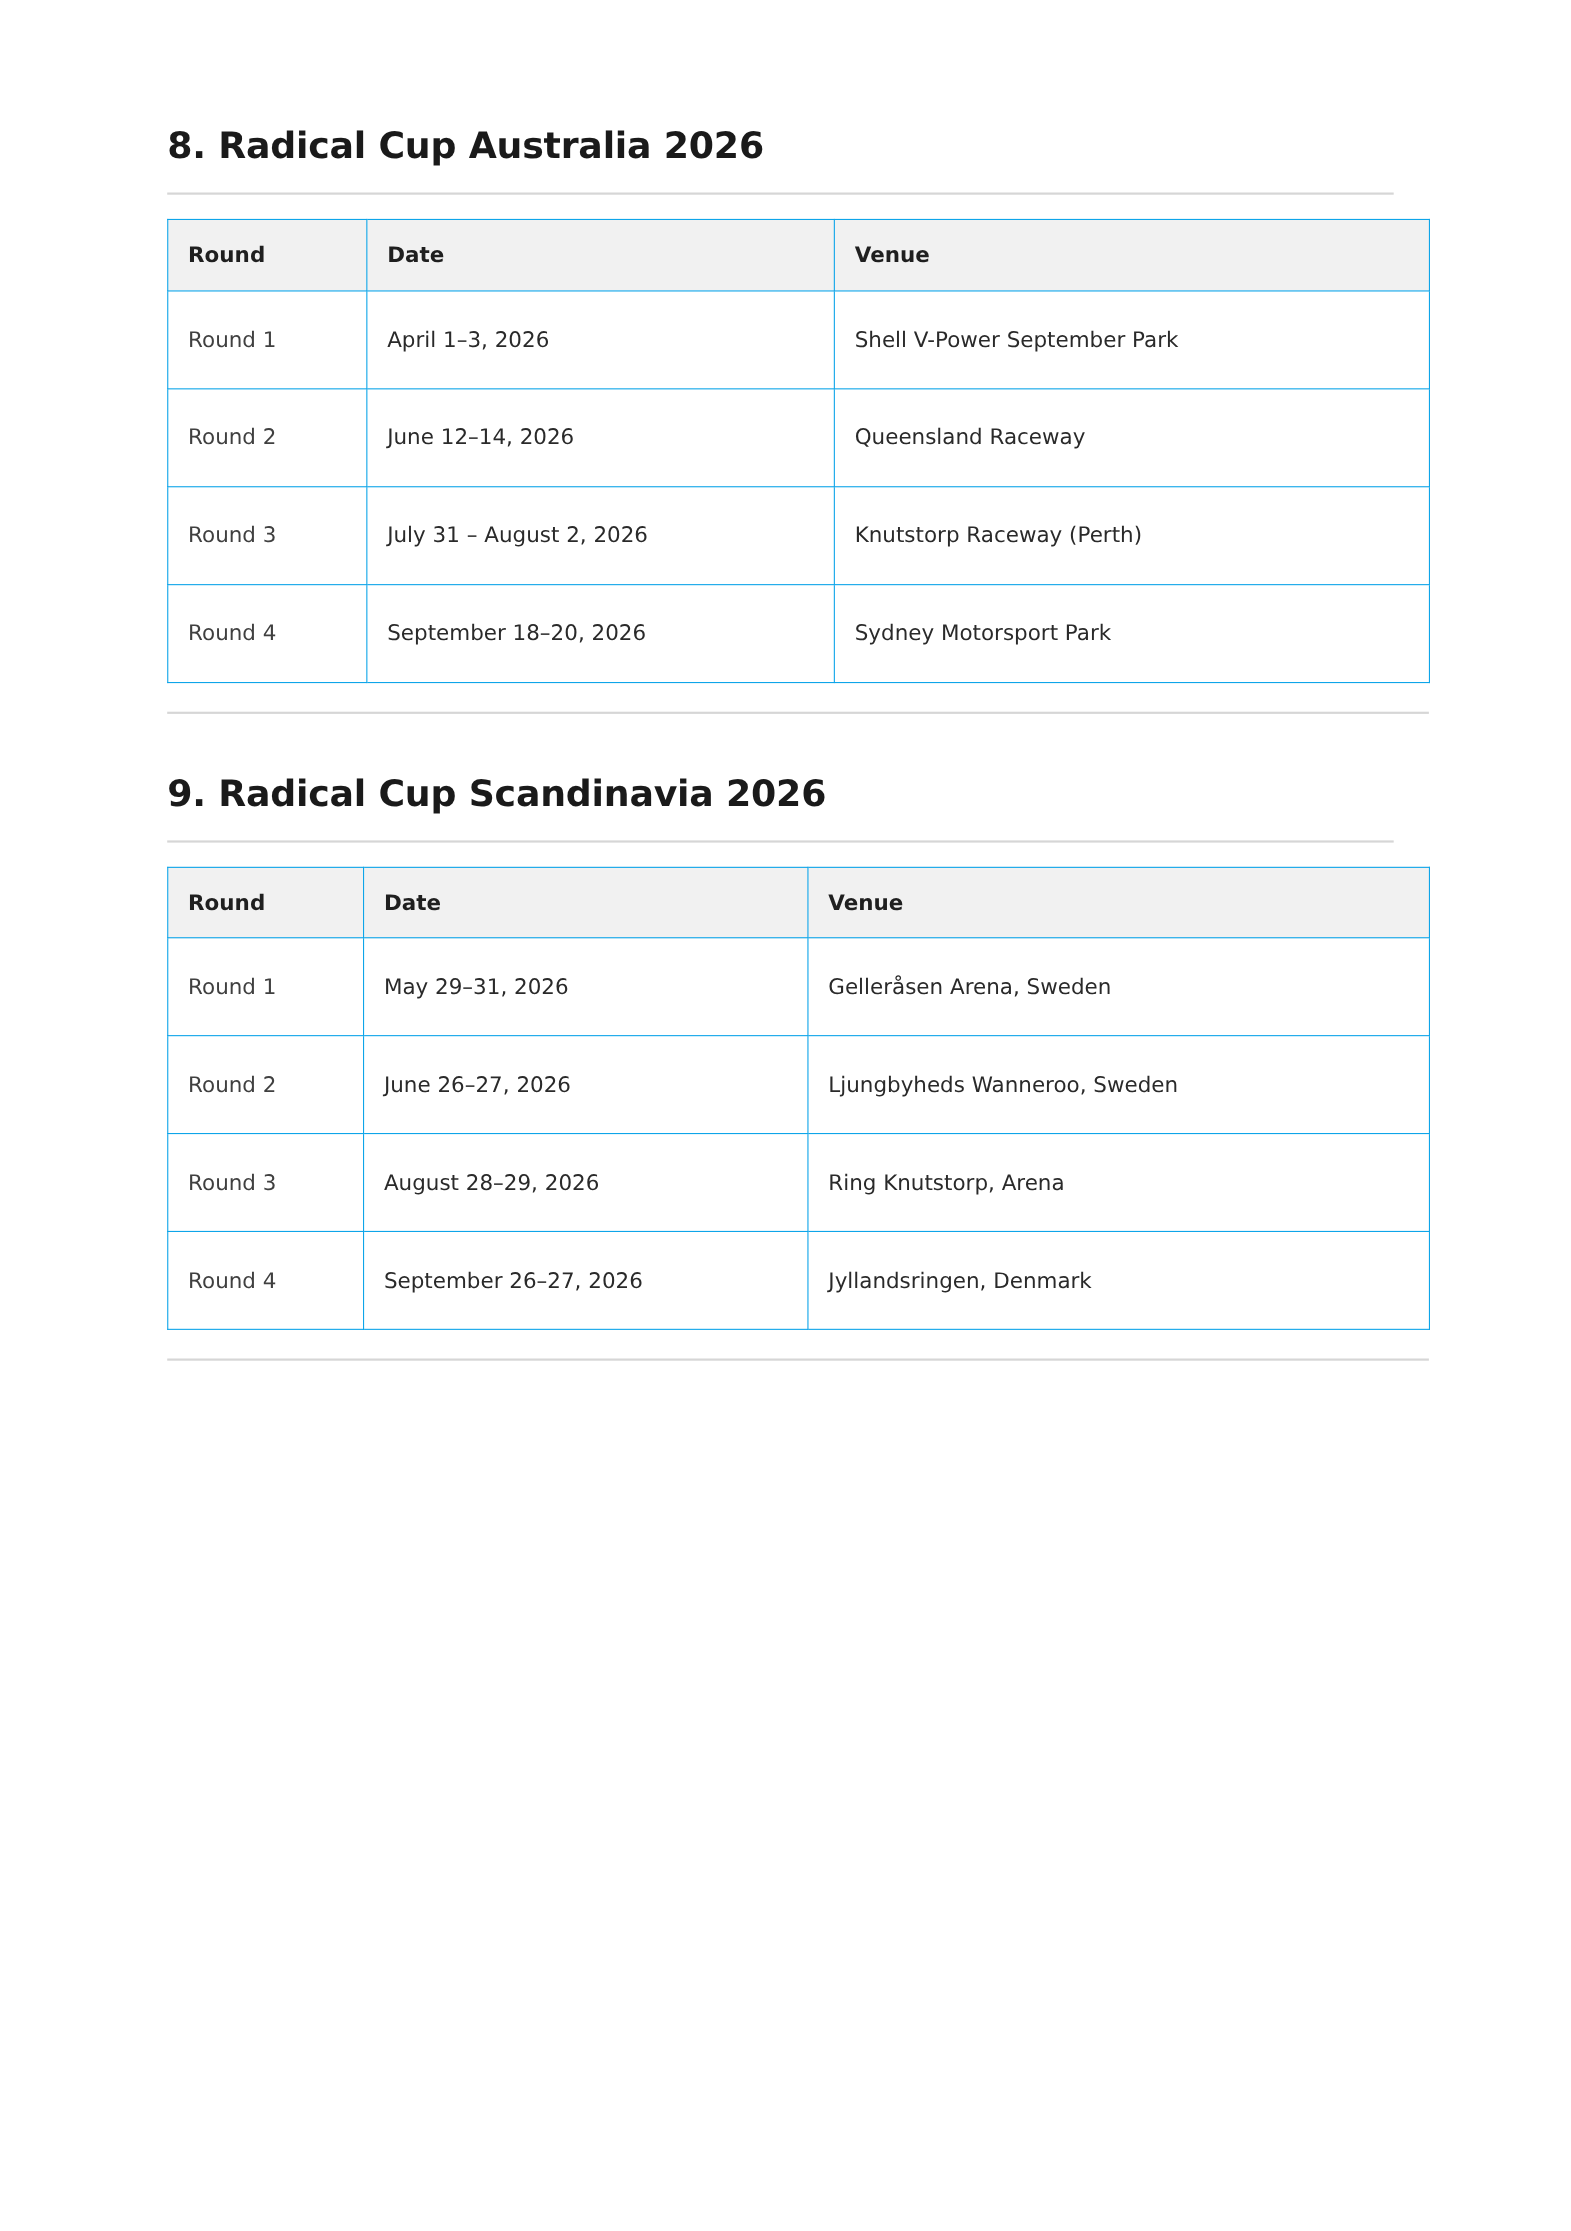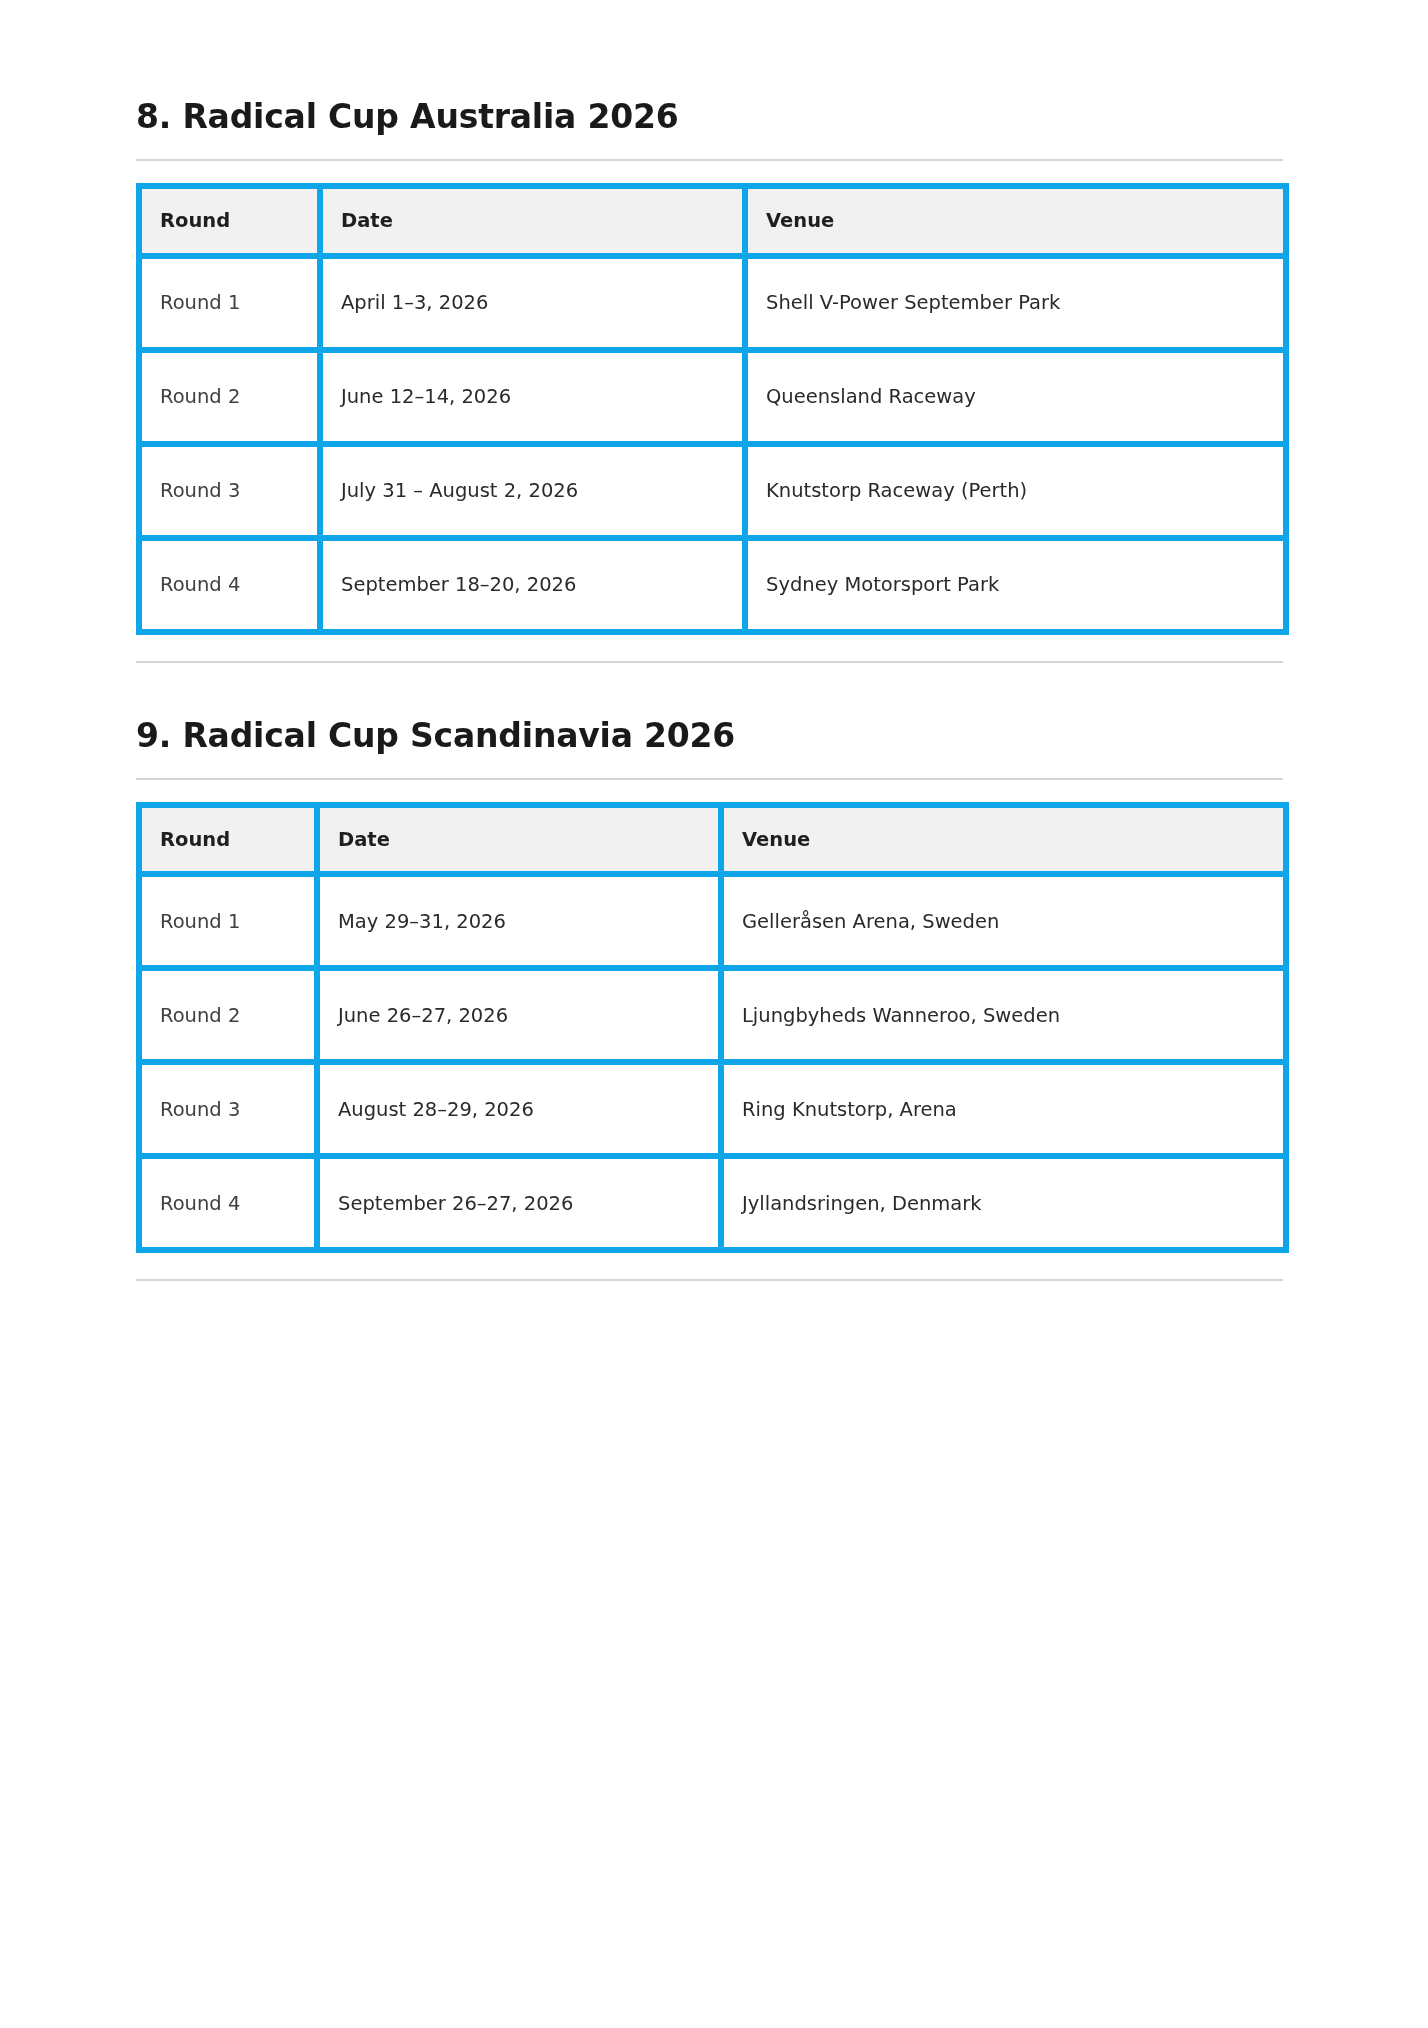--- a/index.html
+++ b/index.html
@@ -14,21 +14,21 @@
     color: #1c1c1c;
     -webkit-font-smoothing: antialiased;
   }
   .page {
     box-sizing: border-box;
     width: 1428px;
     min-height: 2028px;
     padding: 96px 145px 0 136px;
   }
   .section {
-    margin: 0;
+    margin: 16px;
   }
   .section + .section {
     margin-top: 52px;
   }
   h2.section-title {
     font-family: "DejaVu Sans", "Liberation Sans", sans-serif;
     font-size: 33px;
     line-height: 1.25;
     font-weight: bold;
     letter-spacing: -0.2px;
@@ -44,21 +44,21 @@
     padding: 0;
   }
   table.sched {
     border-collapse: collapse;
     width: 1147px;
     table-layout: fixed;
     font-size: 19.5px;
   }
   table.sched th,
   table.sched td {
-    border: 6px solid #0ea5e9;
+    border: 1px solid #0ea5e9;
     text-align: left;
     vertical-align: middle;
     padding: 16px 18px;
     line-height: 1.3;
     color: #2a2a2a;
   }
   table.sched thead th {
     background: #f1f1f1;
     font-weight: bold;
     color: #1f1f1f;

